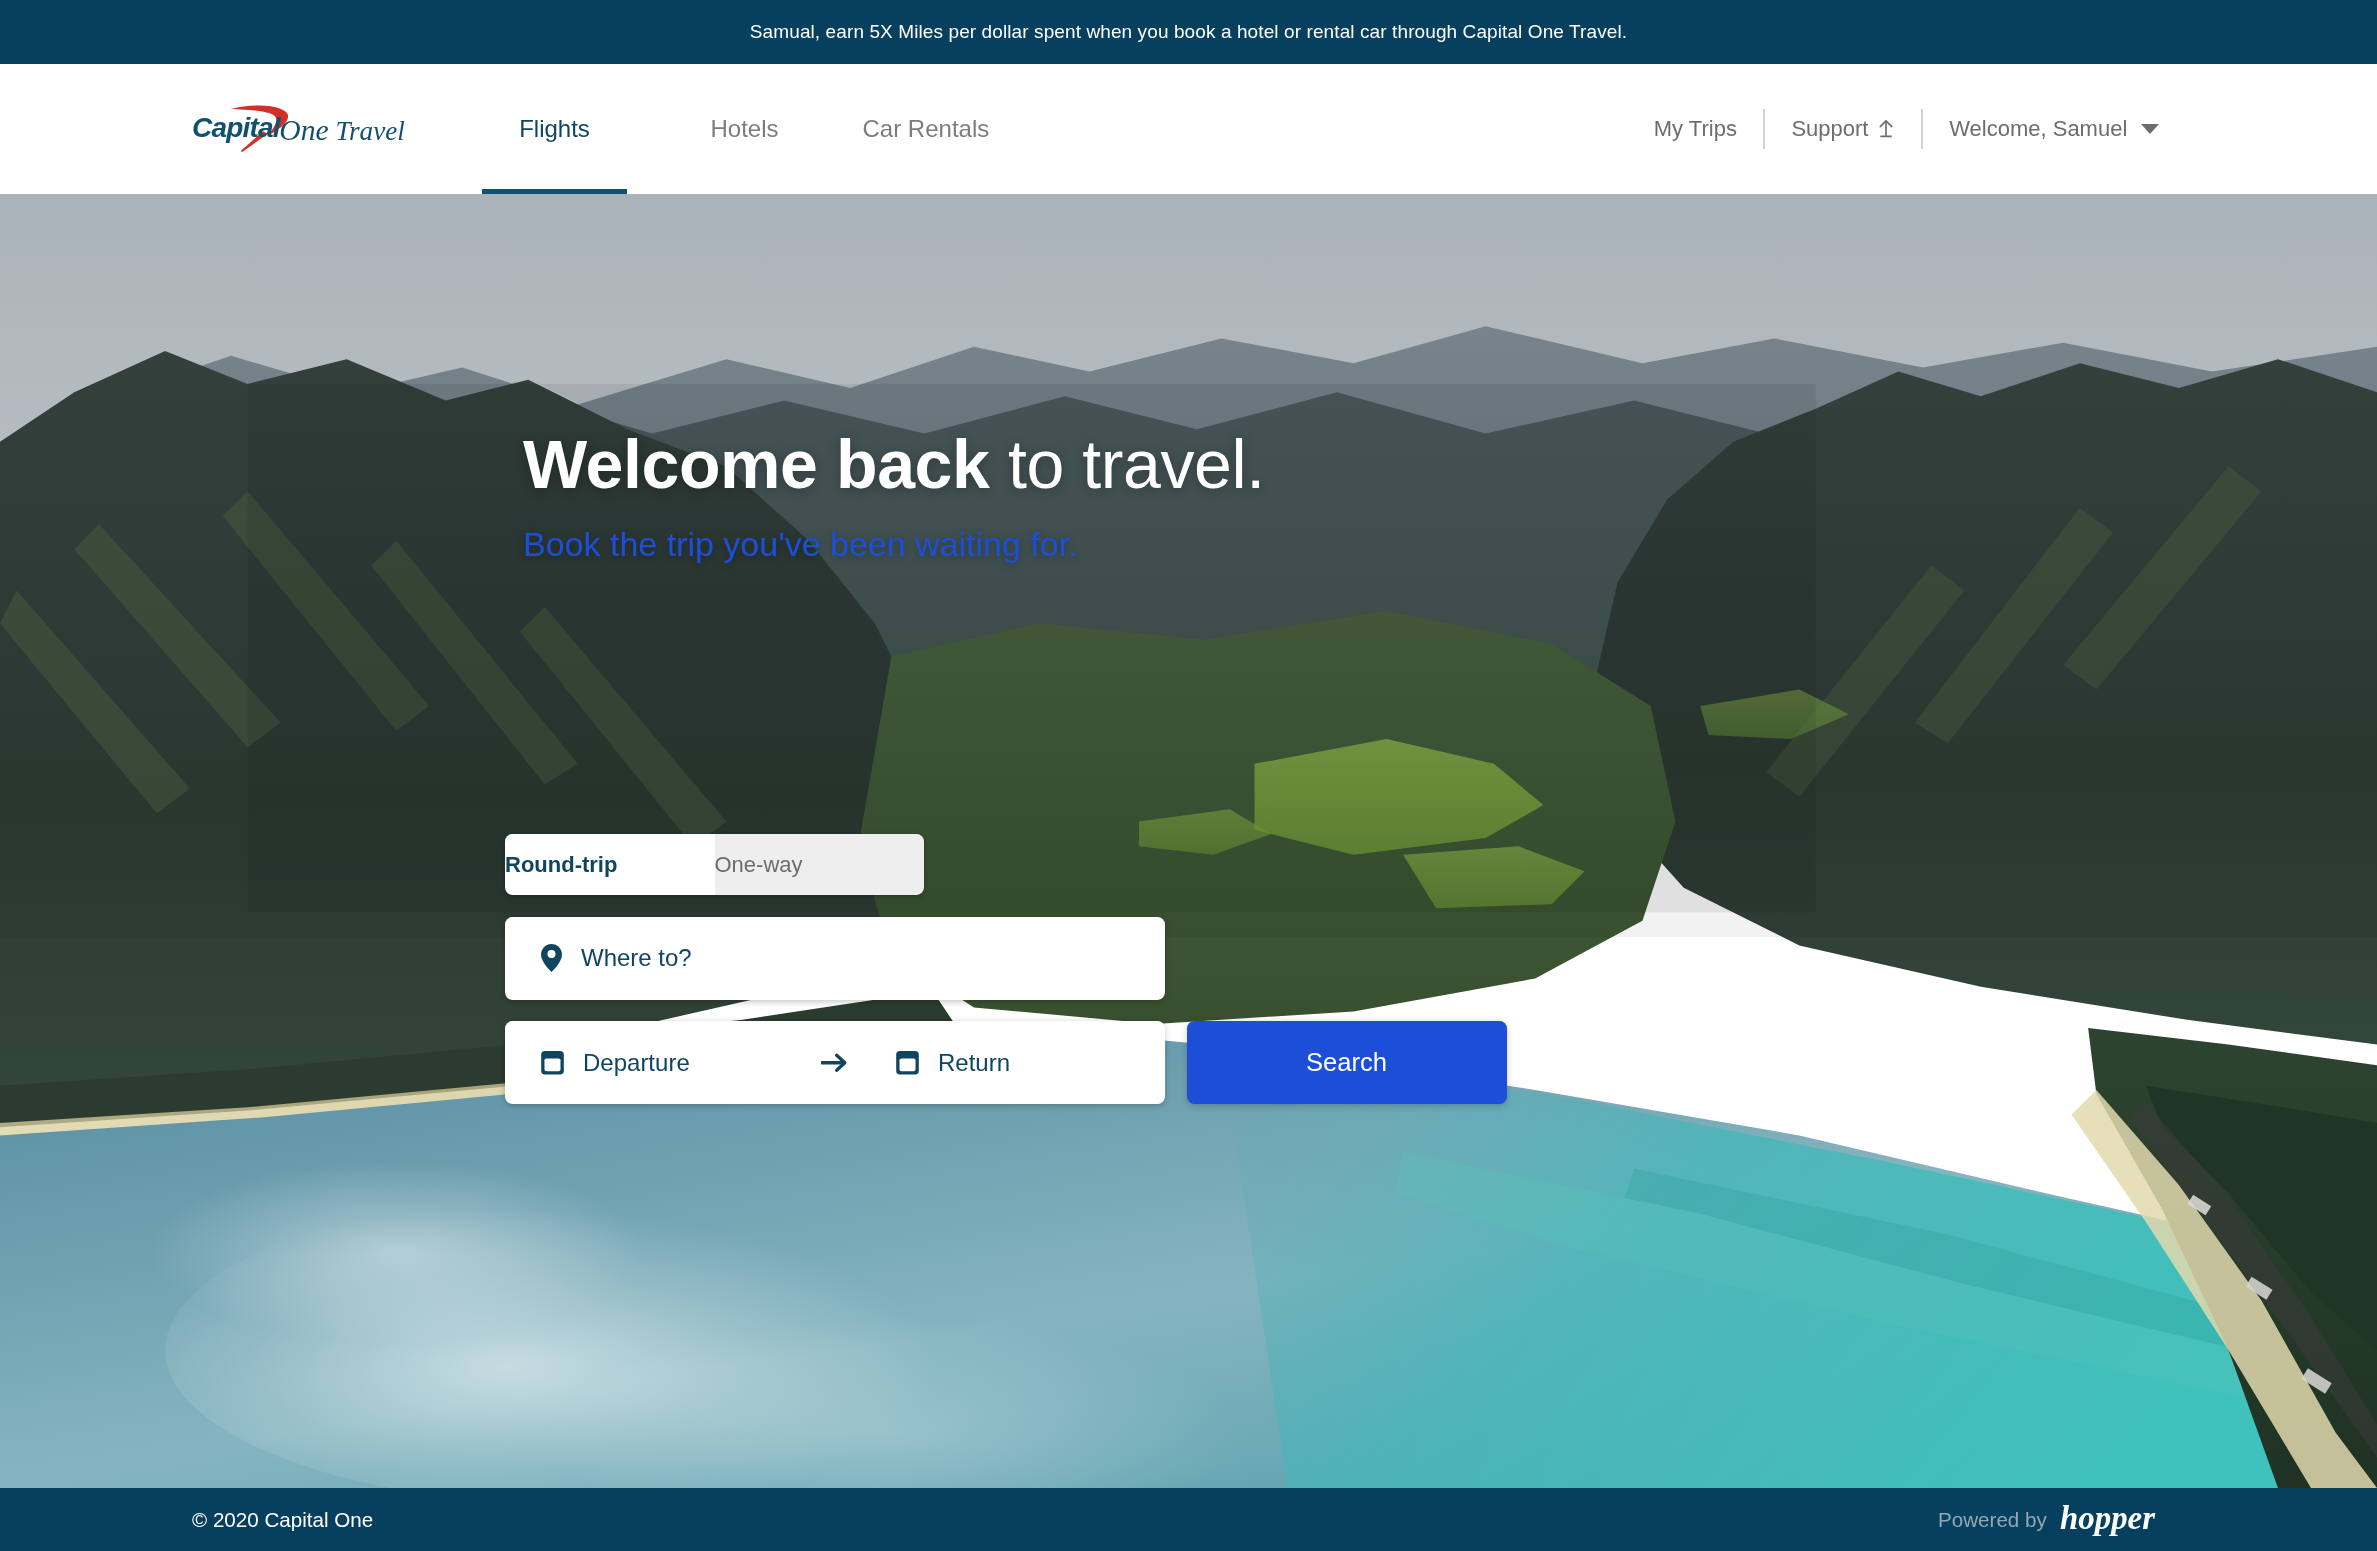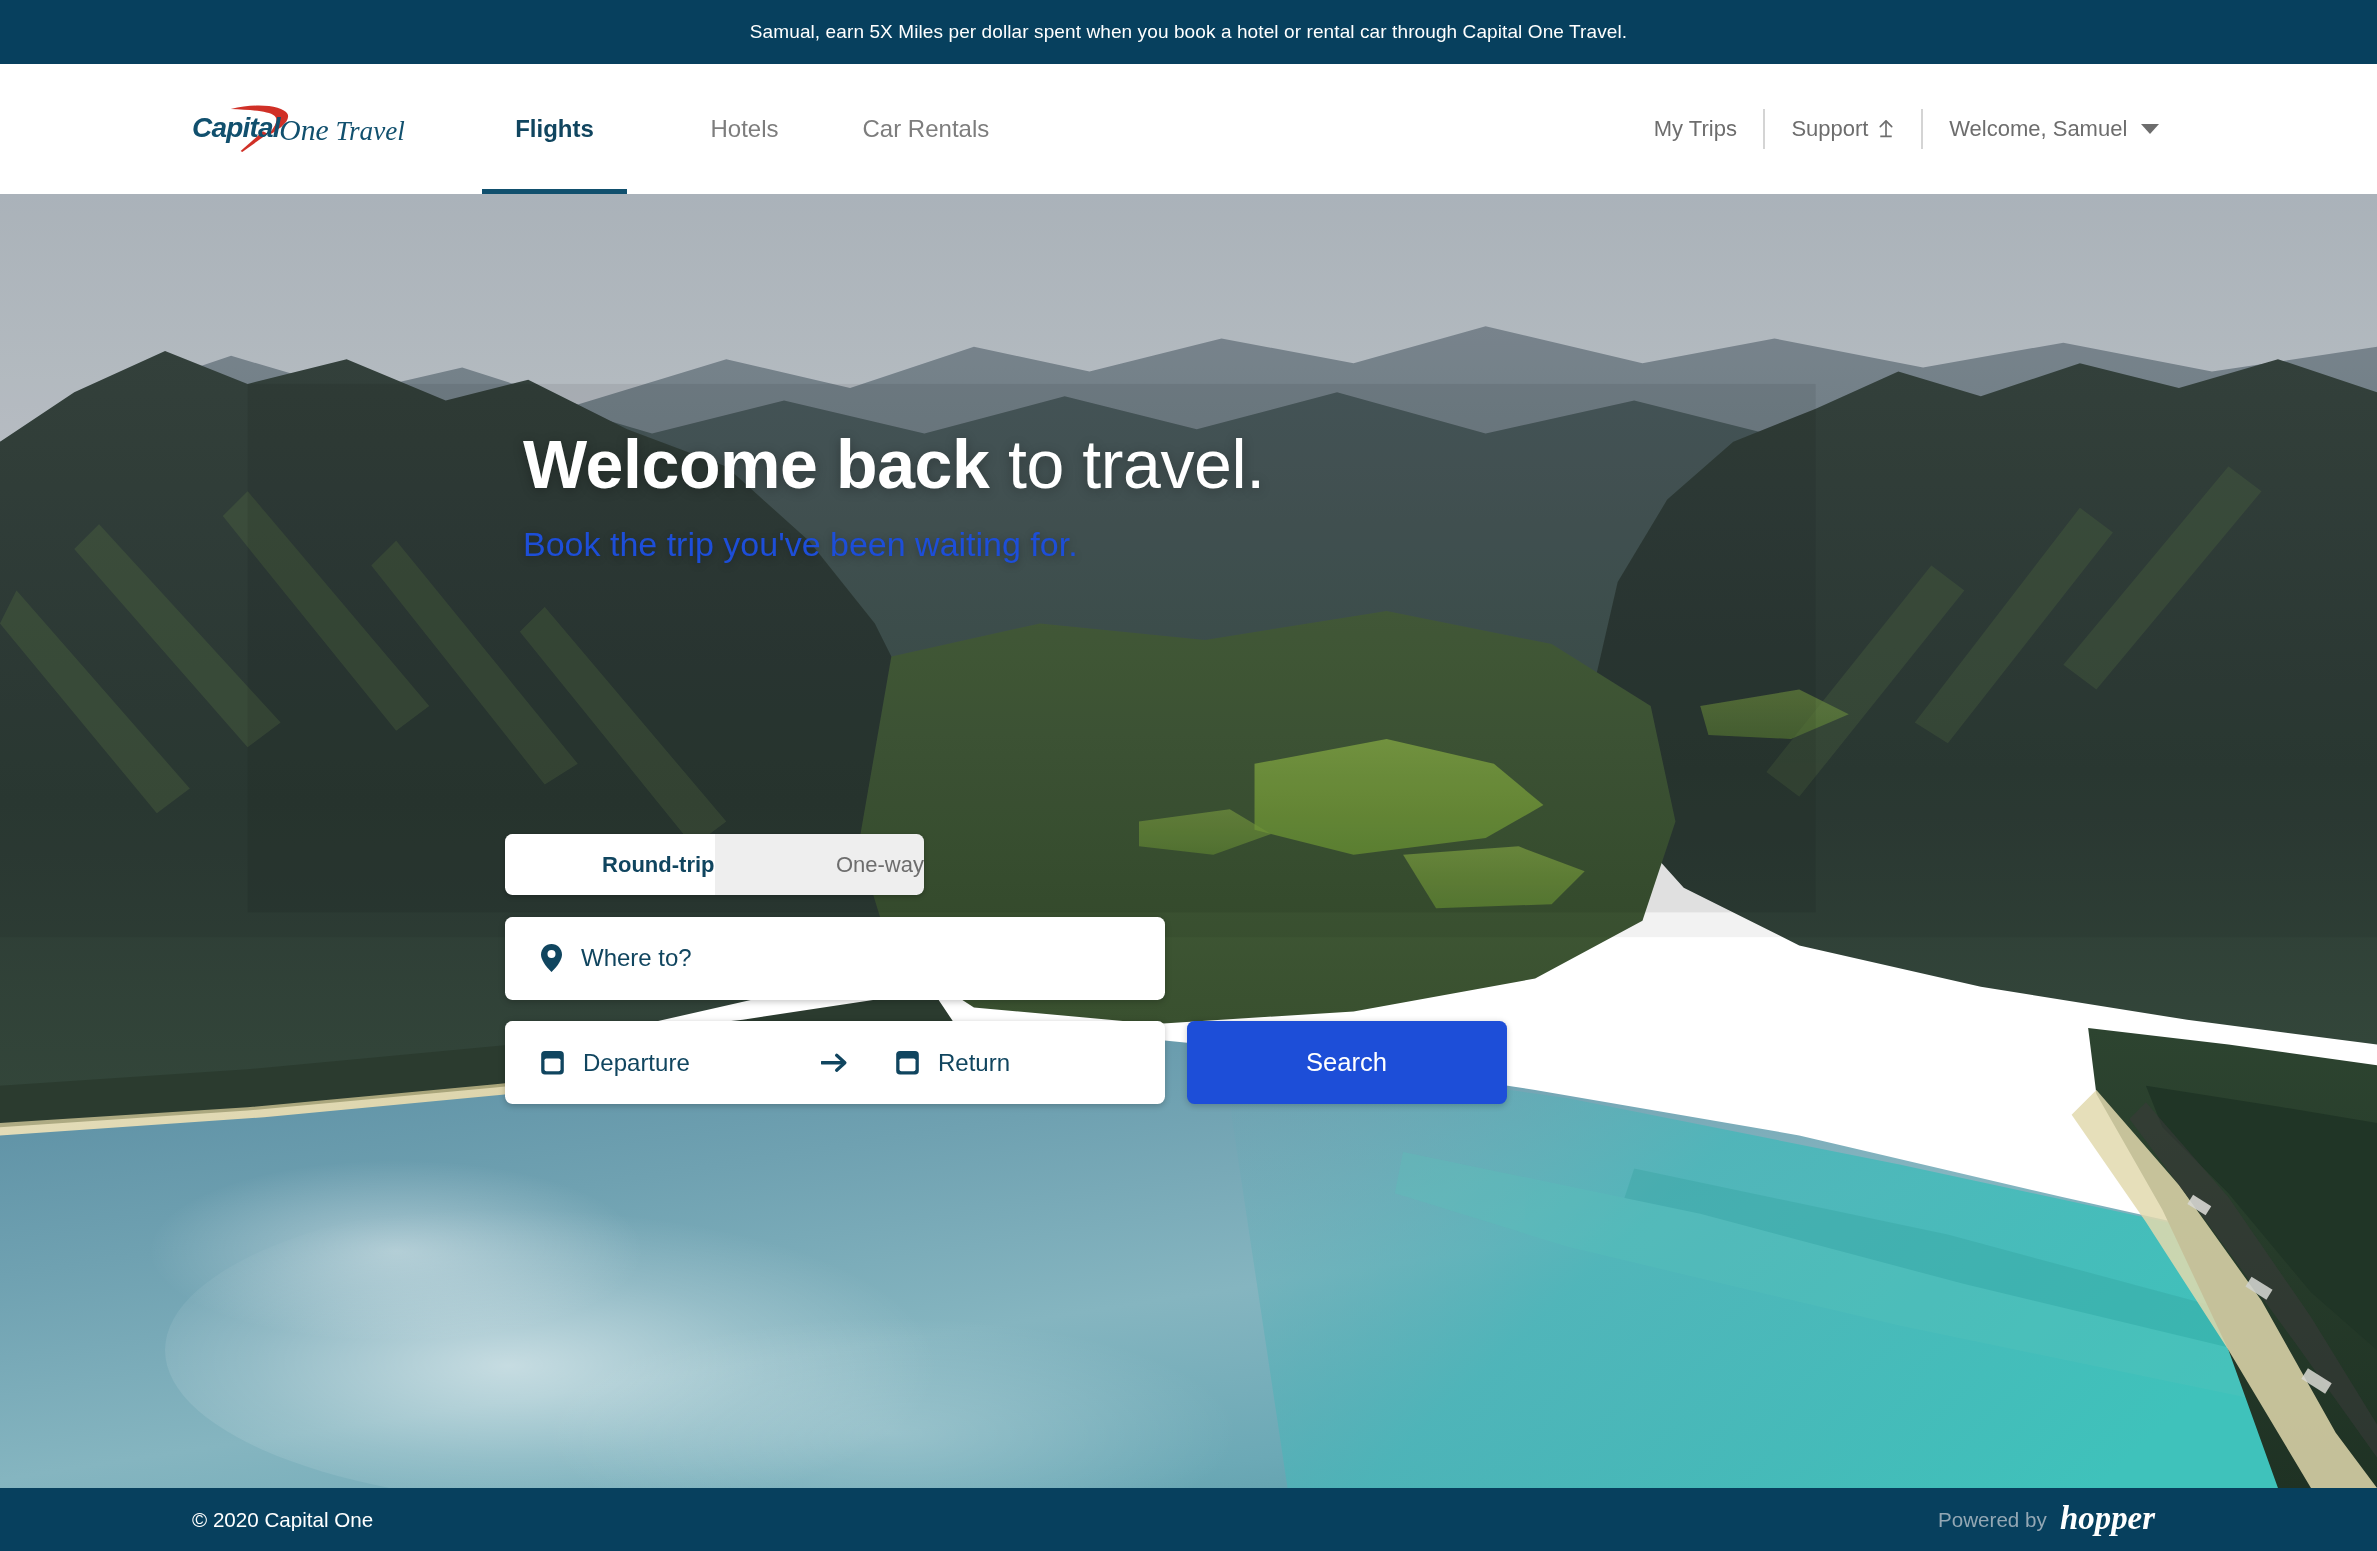--- a/index.html
+++ b/index.html
@@ -62,21 +62,21 @@
     color:#7d7d7d;
     font-weight:400;
     cursor:pointer;
     min-width:74px;
   }
   .nav-tab.tab-flights { margin-left:10px; width:145px; }
   .nav-tab.tab-hotels  { width:145px; margin-left:45px; }
   .nav-tab.tab-cars    { width:165px; margin-left:26.4px; }
   .nav-tab.active {
     color:#10455f;
-    font-weight:700;
+    font-weight:400;
   }
   .nav-tab.active::after {
     content:"";
     position:absolute;
     left:0; right:0; bottom:0;
     height:5px;
     background:#11506e;
   }
 
   .nav-right {
@@ -156,21 +156,21 @@
     width:419px;
     height:61px;
     border-radius:7.4px;
     overflow:hidden;
     box-shadow:0 1.7px 5.8px rgba(0,0,0,.22);
   }
   .trip-opt {
     flex:1;
     display:flex;
     align-items:center;
-    justify-content:flex-end;
+    justify-content:flex-start;
     font-size:22px;
     cursor:pointer;
     background:#eeeeee;
     color:#6d6d6d;
   }
   .trip-opt.active {
     background:#ffffff;
     color:#10455f;
     font-weight:600;
   }

